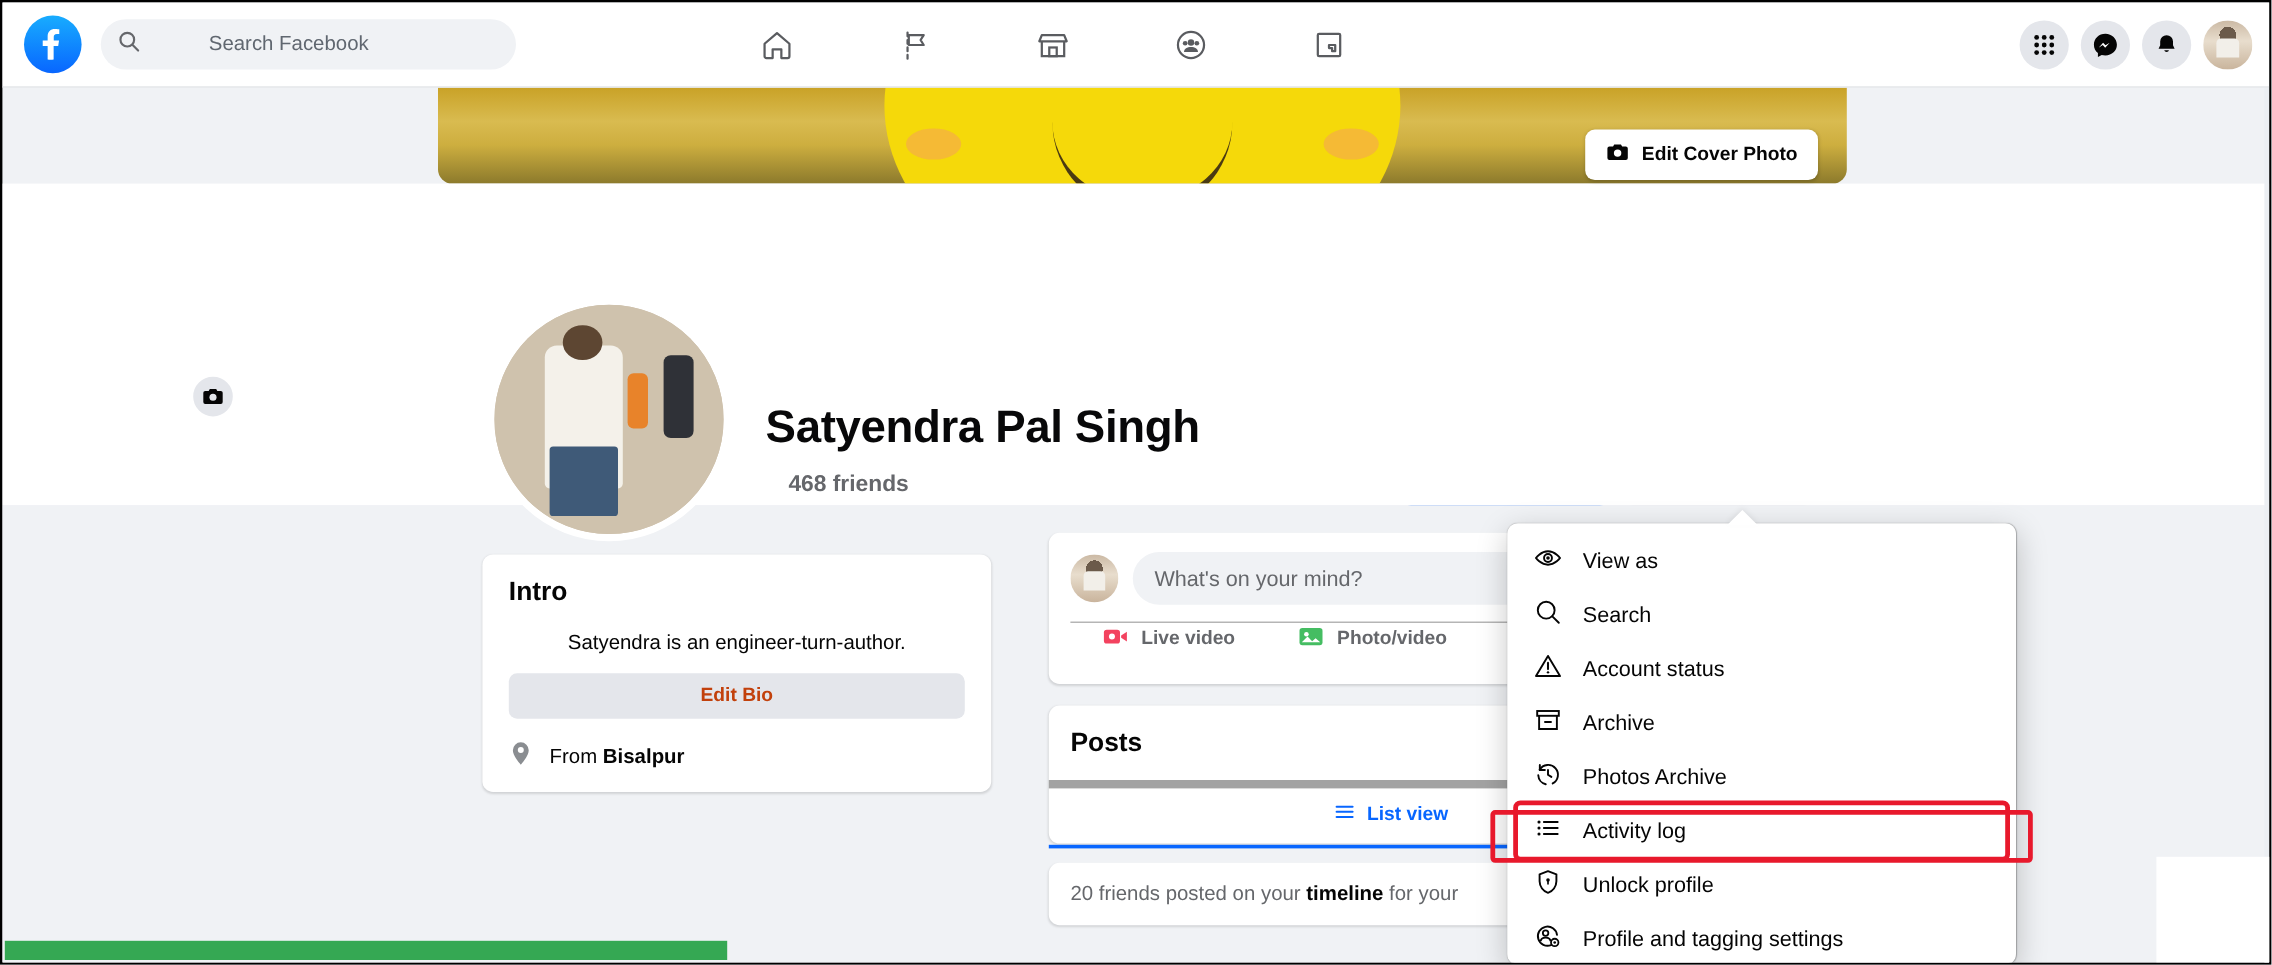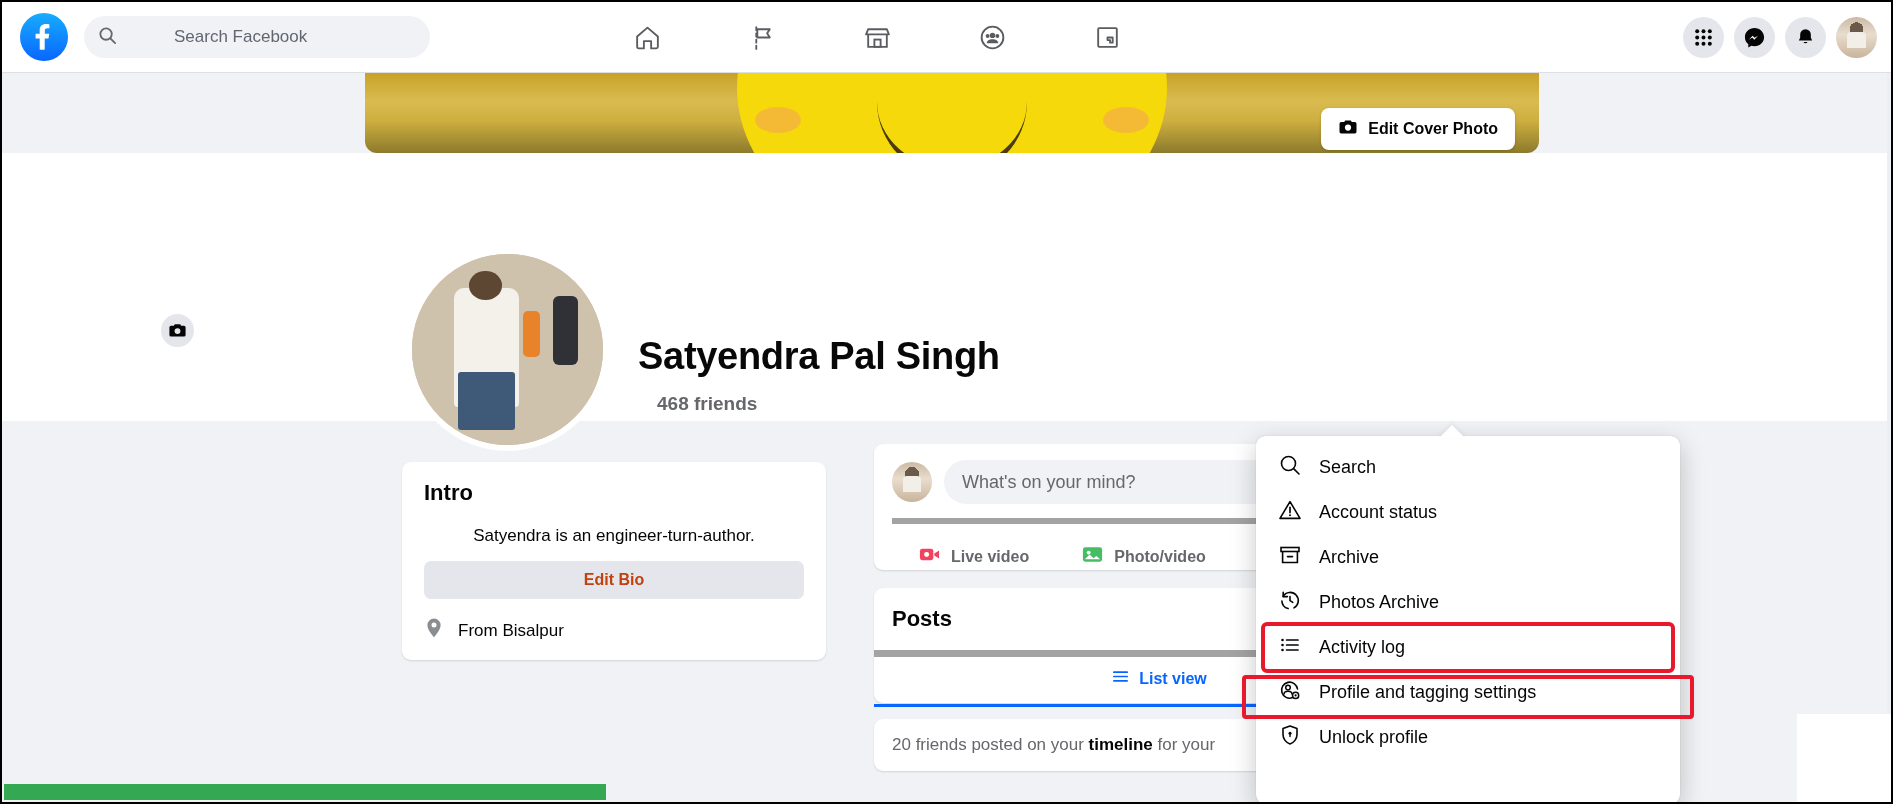--- a/index.html
+++ b/index.html
@@ -245,33 +245,33 @@
   }
   .edit-bio {
     margin-top: 15px; height: 38px; background: #e4e6eb; border-radius: 7px;
     display: flex; align-items: center; justify-content: center;
     font-size: 16px; font-weight: bold; color: #c2410c;
   }
   .intro-row {
     margin-top: 18px; display: flex; align-items: center; gap: 14px;
     font-size: 17px; color: #050505;
   }
-  .intro-row b { font-weight: normal; }
+  .intro-row b { font-weight: bold; }
 
   .col-mid { position: absolute; left: 872px; top: 23px; width: 570px; }
   .composer { padding: 16px 18px 0; }
   .comp-top { display: flex; align-items: center; gap: 12px; }
   .comp-input {
     flex: 1; height: 44px; background: #f0f2f5; border-radius: 22px;
     display: flex; align-items: center; padding: 0 18px;
     color: #65676b; font-size: 18px;
   }
   .comp-actions {
-    margin-top: 14px; border-top: 6px solid #a3a3a3;
-    height: 52px; display: flex; align-items: flex-end;
+    margin-top: 14px; border-top: 1px solid #a3a3a3;
+    height: 52px; display: flex; align-items: flex-start;
   }
   .comp-act {
     display: flex; align-items: center; gap: 10px;
     font-size: 16px; font-weight: 600; color: #65676b;
     padding: 0 26px;
   }
 
   .posts-card { margin-top: 18px; }
   .posts-head {
     height: 62px; display: flex; align-items: center; padding: 0 18px;
@@ -624,20 +624,30 @@
 
       <div class="card post-card">
         <div class="post-text"><span>20 friends posted on your </span><b>timeline</b><span> for your</span></div>
       </div>
     </div>
   </div>
 
   <div class="menu-caret"></div>
   <div class="menu">
 
+    <div class="mi">
+      <span>
+        <svg width="24" height="24" viewBox="0 0 24 24">
+          <path d="M2 12s3.8-5.6 10-5.6S22 12 22 12s-3.8 5.6-10 5.6S2 12 2 12z" fill="none" stroke="#050505" stroke-width="1.6"></path>
+          <circle cx="12" cy="12" r="3.3" fill="none" stroke="#050505" stroke-width="1.6"></circle>
+          <circle cx="12" cy="12" r="1.5" fill="#050505"></circle>
+        </svg>
+      </span>
+      <span class="milabel">View as</span>
+    </div>
 
     <div class="mi">
       <span>
         <svg width="24" height="24" viewBox="0 0 24 24">
           <circle cx="10.5" cy="10.5" r="7" fill="none" stroke="#050505" stroke-width="1.6"></circle>
           <line x1="15.6" y1="15.6" x2="21" y2="21" stroke="#050505" stroke-width="1.6" stroke-linecap="round"></line>
         </svg>
       </span>
       <span class="milabel">Search</span>
     </div>
@@ -685,39 +695,39 @@
           <line x1="8.6" y1="12" x2="20" y2="12" stroke="#050505" stroke-width="1.7" stroke-linecap="round"></line>
           <line x1="8.6" y1="17" x2="20" y2="17" stroke="#050505" stroke-width="1.7" stroke-linecap="round"></line>
         </svg>
       </span>
       <span class="milabel">Activity log</span>
     </div>
 
     <div class="mi">
       <span>
         <svg width="24" height="24" viewBox="0 0 24 24">
+          <path d="M12 3L5 5.6v5.8c0 4.4 3 8.4 7 9.6 4-1.2 7-5.2 7-9.6V5.6z" fill="none" stroke="#050505" stroke-width="1.6" stroke-linejoin="round"></path>
+          <circle cx="12" cy="10.3" r="1.5" fill="#050505"></circle>
+          <rect x="11.3" y="10.8" width="1.4" height="3.4" rx=".7" fill="#050505"></rect>
+        </svg>
+      </span>
+      <span class="milabel">Unlock profile</span>
+    </div>
+
+    <div class="mi">
+      <span>
+        <svg width="24" height="24" viewBox="0 0 24 24">
           <path d="M14.5 19.6a8 8 0 1 1 5-8.6" fill="none" stroke="#050505" stroke-width="1.6" stroke-linecap="round"></path>
           <circle cx="10" cy="9.6" r="2.3" fill="none" stroke="#050505" stroke-width="1.5"></circle>
           <path d="M6 16.4c0-2 1.9-3.1 4-3.1s4 1.1 4 3.1" fill="none" stroke="#050505" stroke-width="1.5"></path>
           <circle cx="17.6" cy="17.4" r="3.1" fill="none" stroke="#050505" stroke-width="1.5"></circle>
           <circle cx="17.6" cy="17.4" r="1.1" fill="#050505"></circle>
         </svg>
       </span>
       <span class="milabel">Profile and tagging settings</span>
     </div>
-
-    <div class="mi">
-      <span>
-        <svg width="24" height="24" viewBox="0 0 24 24">
-          <path d="M12 3L5 5.6v5.8c0 4.4 3 8.4 7 9.6 4-1.2 7-5.2 7-9.6V5.6z" fill="none" stroke="#050505" stroke-width="1.6" stroke-linejoin="round"></path>
-          <circle cx="12" cy="10.3" r="1.5" fill="#050505"></circle>
-          <rect x="11.3" y="10.8" width="1.4" height="3.4" rx=".7" fill="#050505"></rect>
-        </svg>
-      </span>
-      <span class="milabel">Unlock profile</span>
-    </div>
   </div>
 
   <div class="red-box"></div>
   <div class="red-strip"></div>
   <div class="green-bar"></div>
   <div class="scroll-right"></div>
 </div>
 
 </body></html>

